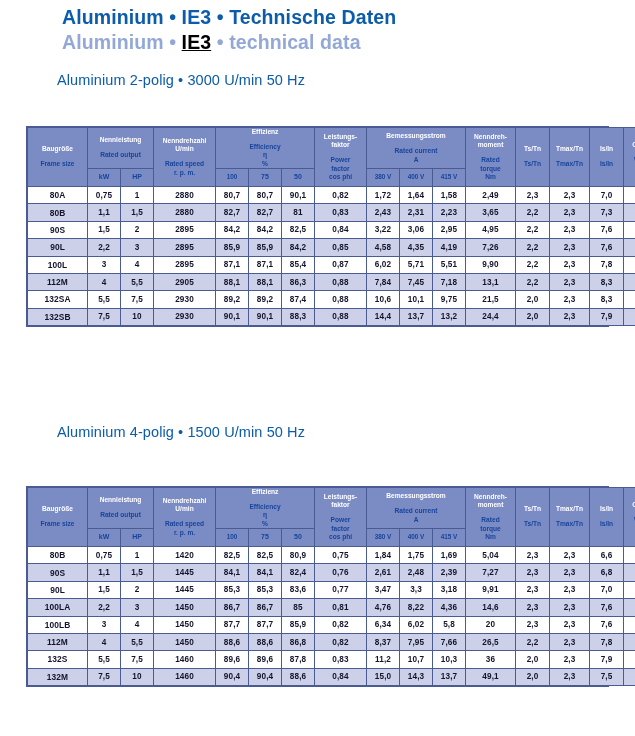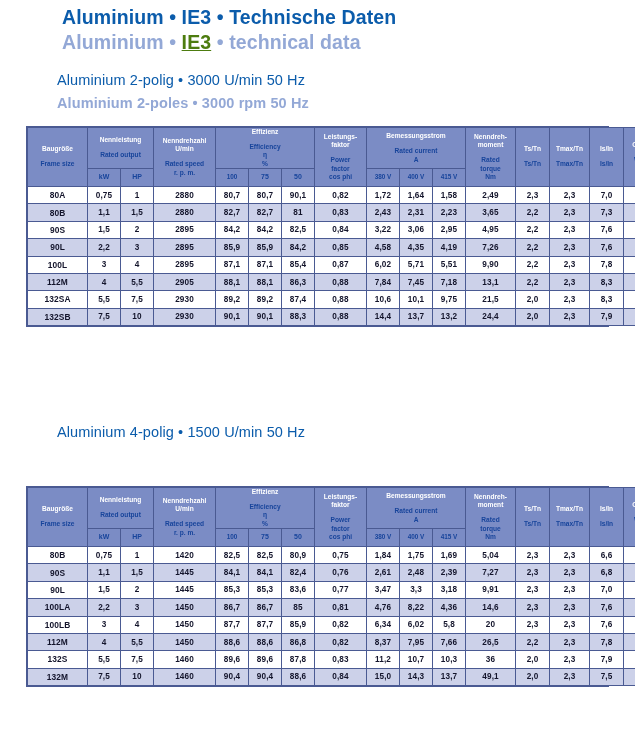--- a/index.html
+++ b/index.html
@@ -30,21 +30,21 @@
   .doc-subtitle {
     position: absolute;
     left: 62px;
     top: 31px;
     font-size: 19.5px;
     font-weight: bold;
     color: #93a8d6;
     letter-spacing: 0.1px;
     white-space: nowrap;
   }
-  .doc-subtitle .accent { color: #4d7c0f; text-decoration: underline; }
+  .doc-subtitle .accent { color: #000000; text-decoration: underline; }
 
   .sec-title {
     position: absolute;
     font-size: 14.5px;
     font-weight: normal;
     color: #0b5cab;
     white-space: nowrap;
     letter-spacing: 0.1px;
   }
   .sec-subtitle {
@@ -128,21 +128,20 @@
 
 <div class="page">
 
   <div class="doc-title">Aluminium • IE3 • Technische Daten</div>
 
   <div class="doc-subtitle">
     <span>Aluminium • </span><span class="accent">IE3</span><span> • technical data</span>
   </div>
 
   <div class="sec-title" style="left:57px; top:72px;">Aluminium 2-polig • 3000 U/min 50 Hz</div>
-  <div class="sec-subtitle" style="left:57px; top:95px;">Aluminium 2-poles • 3000 rpm 50 Hz</div>
 
   <div class="tbl-wrap" style="top:126px;">
     <table class="dt">
       <colgroup>
         <col class="c-frame">
           <col class="c-kw">
           <col class="c-hp">
           <col class="c-speed">
         <col class="c-eff">
           <col class="c-eff">

